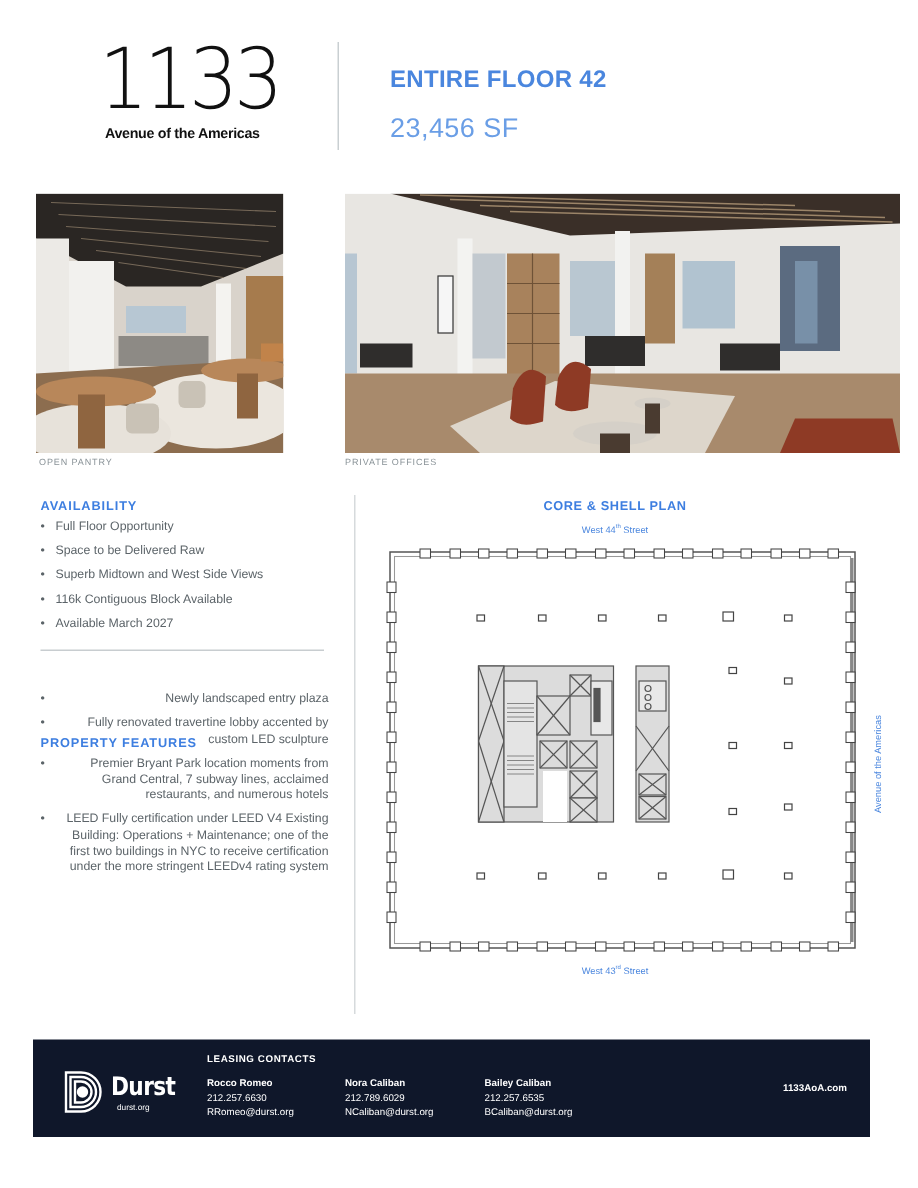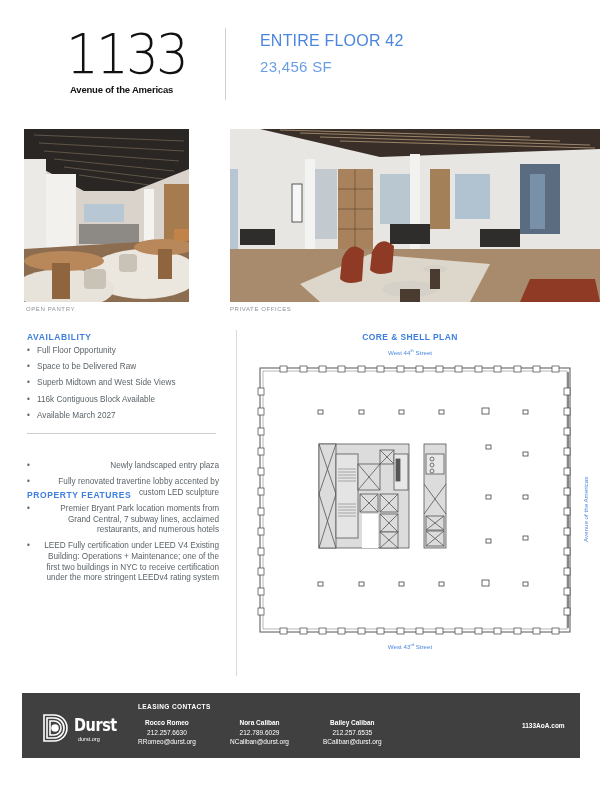--- a/index.html
+++ b/index.html
@@ -2,42 +2,42 @@
 <html><head>
 <meta charset="utf-8">
 <style>
   html, body { margin:0; padding:0; }
   body { width:612px; height:792px; background:#ffffff; position:relative; overflow:hidden; font-family:"Liberation Sans", sans-serif; color:#555; }
   .abs { position:absolute; }
   
   .logo-num { left:66px; top:26px; font-family:"DejaVu Sans", sans-serif; font-weight:300; font-size:56px; letter-spacing:-3px; color:#111; line-height:56px; transform:scaleX(0.92); transform-origin:left; }
   .logo-sub { left:70px; top:84px; font-size:9.5px; font-weight:bold; color:#111; letter-spacing:-0.2px; }
   .hdr-div { left:225px; top:28px; width:1px; height:72px; background:#c9cfd2; }
-  .title { left:260px; top:32px; font-size:16px; font-weight:normal; color:#4a86de; letter-spacing:0.2px; }
-  .subtitle { left:260px; top:58px; font-size:15px; color:#6a9ee6; letter-spacing:0.3px; }
+  .title { left:260px; top:45px; font-size:16px; font-weight:bold; color:#4a86de; letter-spacing:0.2px; }
+  .subtitle { left:260px; top:75px; font-size:18px; color:#6a9ee6; letter-spacing:0.3px; }
   
   .photo { top:129px; height:173px; overflow:hidden; }
   .photo1 { left:24px; width:165px; }
   .photo2 { left:230px; width:270px; }
   .photo2 { width:370px; }
   .caption { font-size:6px; color:#8a9398; letter-spacing:0.6px; top:306px; }
   
   .sec-title { font-size:8.5px; font-weight:bold; color:#3d7ee0; letter-spacing:0.6px; left:27px; }
   .bullets { left:27px; width:192px; margin:0; padding:0; list-style:none; font-size:8.2px; color:#5c6469; line-height:10.6px; }
   .bullets li { position:relative; padding-left:10px; margin-bottom:5.6px; }
   .bullets li::before { content:"•"; position:absolute; left:0; top:0; color:#5c6469; }
   .sep { left:27px; top:433px; width:189px; height:1px; background:#c8cdd0; }
   .vdiv { left:236px; top:330px; width:1px; height:346px; background:#d6dadc; }
   
   .plan-title { left:240px; width:340px; text-align:center; top:332px; font-size:8.5px; font-weight:bold; color:#3d7ee0; letter-spacing:0.4px; }
   .street { font-size:6.2px; color:#4a86de; text-align:center; }
   .street sup { font-size:4px; }
   .ave { left:582px; top:410px; font-size:6.2px; color:#4a86de; transform:rotate(-90deg); transform-origin:left top; white-space:nowrap; top:542px; }
   
-  .footer { left:22px; top:693px; width:558px; height:65px; background:#404040;text-align:center; }
+  .footer { left:22px; top:693px; width:558px; height:65px; background:#0f172a; }
   .foot-text { color:#fff; font-size:6.5px; line-height:9.5px; }
   .foot-label { font-size:6.5px; font-weight:bold; color:#fff; letter-spacing:0.4px; }
   .foot-name { font-weight:bold; }
   .durst-word { font-family:"DejaVu Sans", sans-serif; font-weight:bold; font-size:17px; color:#fff; letter-spacing:-0.5px; transform:scaleX(0.85); transform-origin:left; }
 </style>
 </head>
 <body>
 
 <div class="abs logo-num">1133</div>
 <div class="abs logo-sub">Avenue of the Americas</div>

